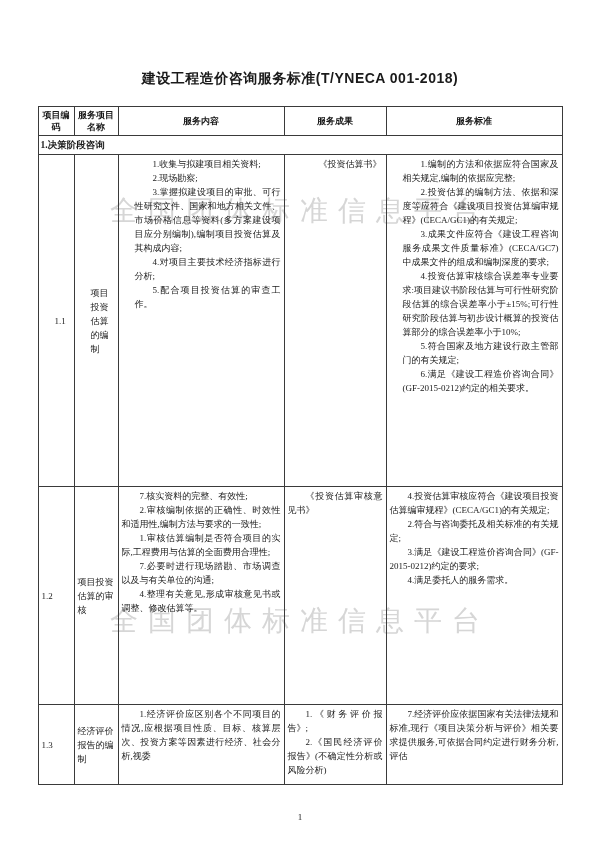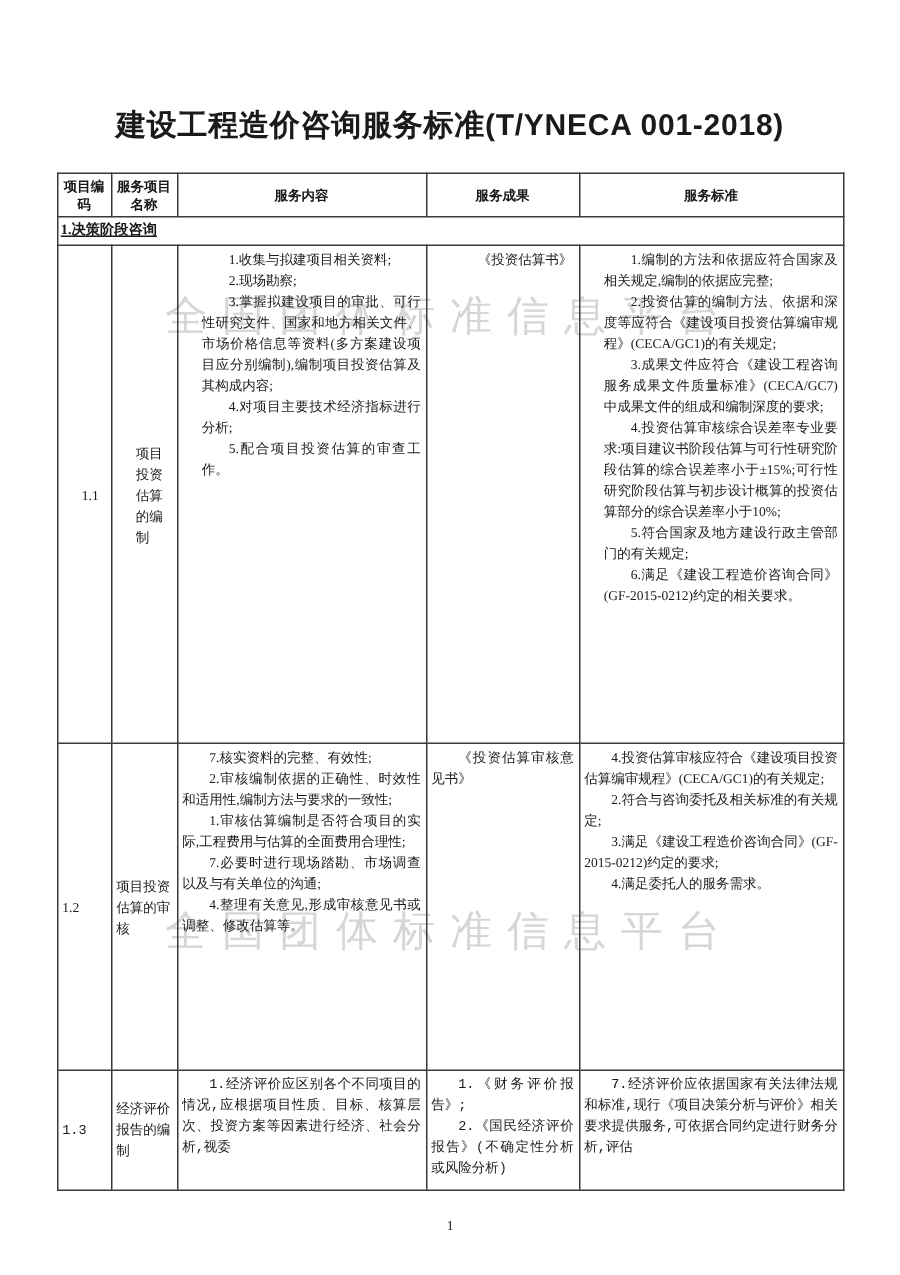--- a/index.html
+++ b/index.html
@@ -14,21 +14,21 @@
     position: relative;
     width: 600px; height: 850px;
     overflow: hidden;
     padding-top: 70px;
   }
   .doc-title {
     position: relative; z-index: 2;
     text-align: center;
     font-family: "Liberation Sans", "DejaVu Sans", sans-serif;
     font-weight: bold;
-    font-size: 20px;
+    font-size: 14px;
     letter-spacing: 0.5px;
     margin: 0 0 14px 0;
   }
   .watermark {
     position: absolute;
     left: 50%;
     transform: translateX(-50%);
     z-index: 1;
     white-space: nowrap;
     font-family: "Liberation Sans", "DejaVu Sans", sans-serif;
@@ -67,28 +67,27 @@
   col.c-name { width: 44px; }
   col.c-content { width: 166px; }
   col.c-result { width: 102px; }
   col.c-standard { width: 176px; }
   td.section-cell {
     font-weight: bold;
     font-size: 9.5px;
     height: 15px;
     text-align: left;
     padding-left: 2px;
-    text-decoration: underline;
   }
   td.code-cell, td.name-cell {
     vertical-align: middle;
   }
   .r1 td { height: 332px; padding-left: 16px; }
   .r2 td { height: 218px; }
-  .r3 td { height: 80px; font-family: Liberation Mono, monospace; }
+  .r3 td { height: 80px; }
   .std-table p.item {
     margin: 0;
     text-indent: 2em;
     text-align: justify;
   }
   .page-footer {
     position: absolute;
     left: 0; bottom: 28px;
     width: 100%;
     text-align: center;

